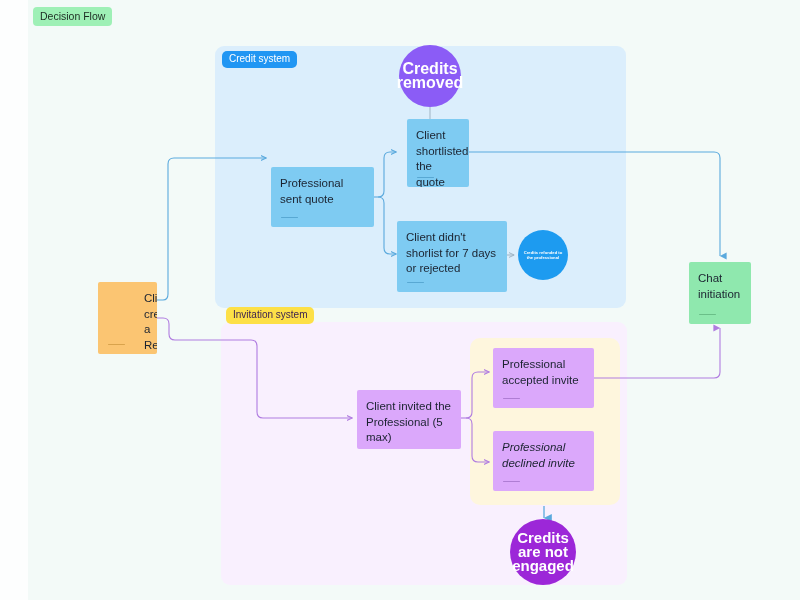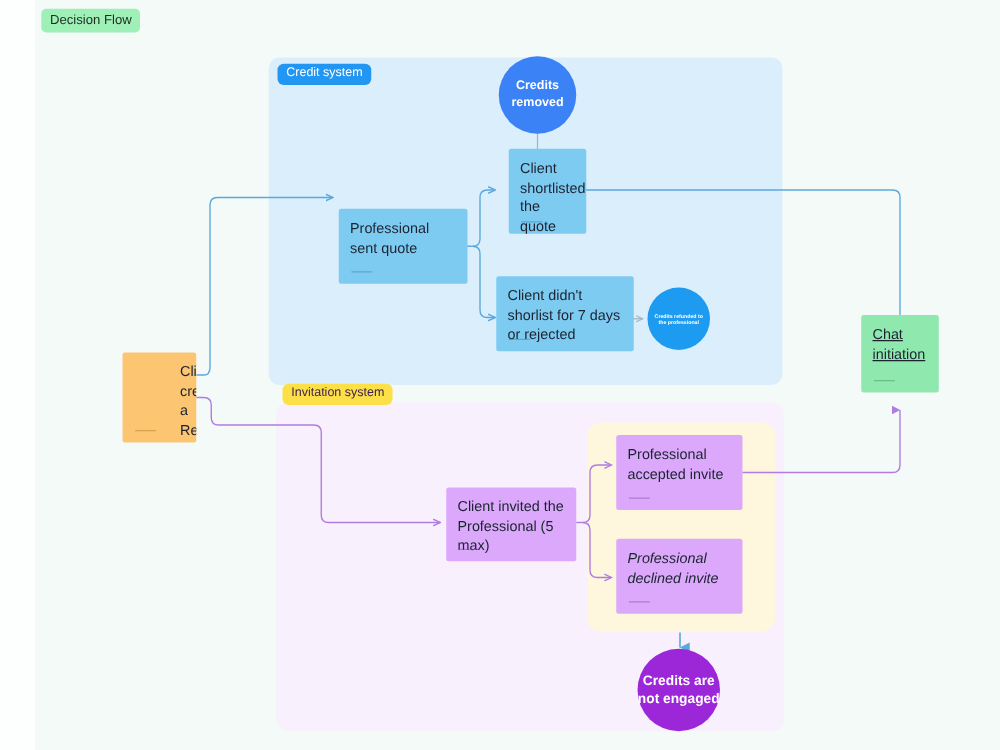--- a/index.html
+++ b/index.html
@@ -119,33 +119,33 @@
     position: absolute;
     border-radius: 50%;
     display: flex;
     align-items: center;
     justify-content: center;
     text-align: center;
     color: #ffffff;
     font-weight: bold;
   }
   .c-red {
-    background: #3b82f6;
-    font-size: 10px;
+    background: #8b5cf6;
+    font-size: 16px;
     line-height: 14px;
   }
   .c-blue-small {
     background: #1d9bf0;
     font-size: 4.2px;
     line-height: 5.4px;
     padding: 0 4px;
   }
   .c-purple {
     background: #9c27d8;
-    font-size: 11px;
+    font-size: 15px;
     line-height: 14px;
   }
 </style>
 </head>
 <body>
 
 <div id="canvas">
   <div class="board-bg2"></div>
   <div class="board-bg"></div>
 
@@ -209,21 +209,21 @@
   <div class="node n-blue" style="left:407px; top:119px; width:62px; height:68px;">
     <span>Client shortlisted the quote</span>
     <span class="dash"></span>
   </div>
 
   <div class="node n-blue" style="left:271px; top:167px; width:103px; height:60px;">
     <span>Professional sent quote</span>
     <span class="dash"></span>
   </div>
 
-  <div class="node n-blue" style="left:397px; top:221px; width:110px; height:60px;">
+  <div class="node n-blue" style="left:397px; top:221px; width:110px; height:71px;">
     <span>Client didn't shorlist for 7 days or rejected</span>
     <span class="dash"></span>
   </div>
 
   <div class="circle c-blue-small" style="left:518px; top:230px; width:50px; height:50px;">
     <span>Credits refunded to the professional</span>
   </div>
 
   <div class="node n-orange" style="left:98px; top:282px; width:59px; height:72px;padding-left:46px;">
     <span>Client created a Request</span>
@@ -242,17 +242,17 @@
 
   <div class="node n-purple" style="left:493px; top:431px; width:101px; height:60px;font-style:italic;">
     <span>Professional declined invite</span>
     <span class="dash"></span>
   </div>
 
   <div class="circle c-purple" style="left:510px; top:519px; width:66px; height:66px;">
     <span>Credits are not engaged</span>
   </div>
 
-  <div class="node n-green" style="left:689px; top:252px; width:62px; height:62px;text-decoration:underline;">
+  <div class="node n-green" style="left:689px; top:262px; width:62px; height:62px;">
     <span>Chat initiation</span>
     <span class="dash"></span>
   </div>
 </div>
 
 </body></html>

